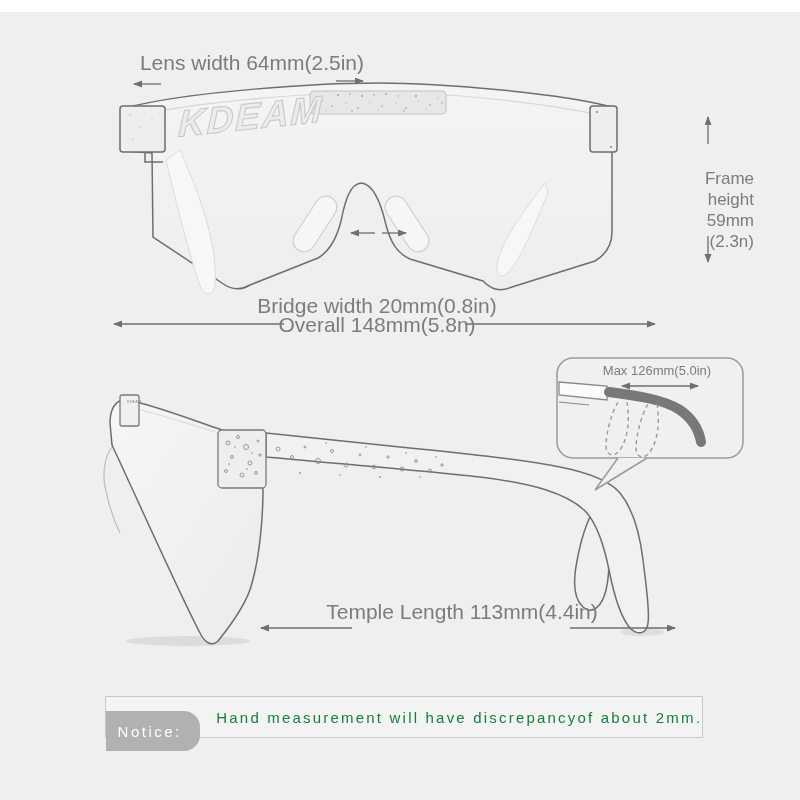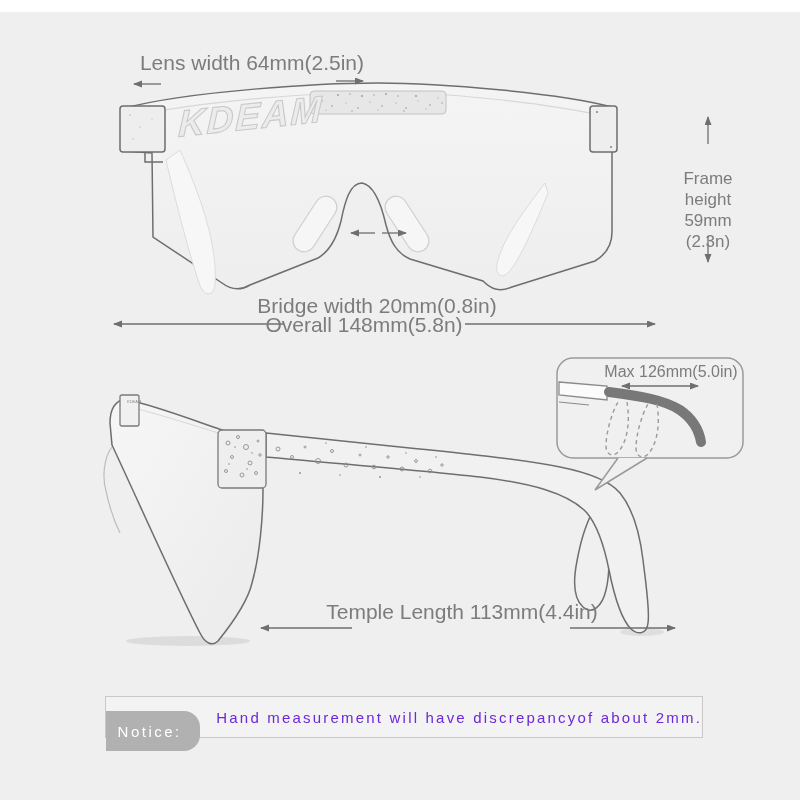--- a/index.html
+++ b/index.html
@@ -9,23 +9,23 @@
     font-family:"Liberation Sans",sans-serif;
   }
   .top-strip{position:absolute;left:0;top:0;width:800px;height:12px;background:#ffffff;}
   svg{position:absolute;}
   .label{
     position:absolute;color:#7c7c7c;font-size:21px;white-space:nowrap;
     transform:translateX(-50%);
   }
   .label.center{text-align:center;}
   #frame-height-label{
-    font-size:17px;line-height:21px;white-space:pre-line;text-align:center;
-  }
-  #max-label{font-size:16px;margin-left:14px;}
+    font-size:17px;line-height:21px;white-space:pre-line;text-align:right;
+  }
+  #max-label{font-size:13px;}
   #brand-logo{
     position:absolute;left:178px;top:96px;
     font-size:37px;font-weight:700;letter-spacing:2px;font-style:italic;
     color:#ececec;-webkit-text-stroke:1.1px #c9c9c9;
     transform:rotate(-6deg) skewX(-8deg);
   }
   #brand-logo-small{
     position:absolute;left:127px;top:399px;font-size:4px;color:#8a8a8a;
     letter-spacing:0;
   }
@@ -34,21 +34,21 @@
     border:1px solid #c8c8c8;background:#f3f3f3;
     display:flex;align-items:center;box-sizing:border-box;
   }
   .notice-badge{
     height:100%;min-width:84px;padding:0 19px 0 12px;background:#b1b1b1;
     color:#ffffff;font-size:15px;letter-spacing:2.5px;
     display:flex;align-items:center;justify-content:center;
     border-radius:0 16px 16px 0;box-sizing:border-box;margin-top:28px;
   }
   .notice-text{
-    margin-left:16px;color:#6d28d9;font-size:15px;letter-spacing:2.2px;
+    margin-left:16px;color:#15803d;font-size:15px;letter-spacing:2.2px;
     white-space:nowrap;
   }
 </style>
 </head>
 <body>
 
 <div class="top-strip"></div>
 
 <svg style="left:100px;top:75px;" width="560" height="225" viewBox="0 0 560 225">
   <defs>
@@ -237,21 +237,21 @@
 <div id="brand-logo-small">KDEAM</div>
 
 <div class="label" style="left:252px;top:51px;">Lens width 64mm(2.5in)</div>
 
 <div class="label center" id="frame-height-label" style="left:708px;top:168px;">Frame height
 59mm
 (2.3n)</div>
 
 <div class="label" style="left:377px;top:294px;">Bridge width 20mm(0.8in)</div>
 
-<div class="label" style="left:364px;top:313px;">Overall 148mm(5.8n)</div>
+<div class="label" style="left:377px;top:313px;">Overall 148mm(5.8n)</div>
 
 <div class="label" id="max-label" style="left:657px;top:363px;">Max 126mm(5.0in)</div>
 
 <div class="label" style="left:462px;top:600px;text-align:center;">Temple Length 113mm(4.4in)</div>
 
 <div class="notice-bar">
   <div class="notice-badge">Notice:</div>
   <div class="notice-text">Hand measurement will have discrepancyof about 2mm.</div>
 </div>
 

